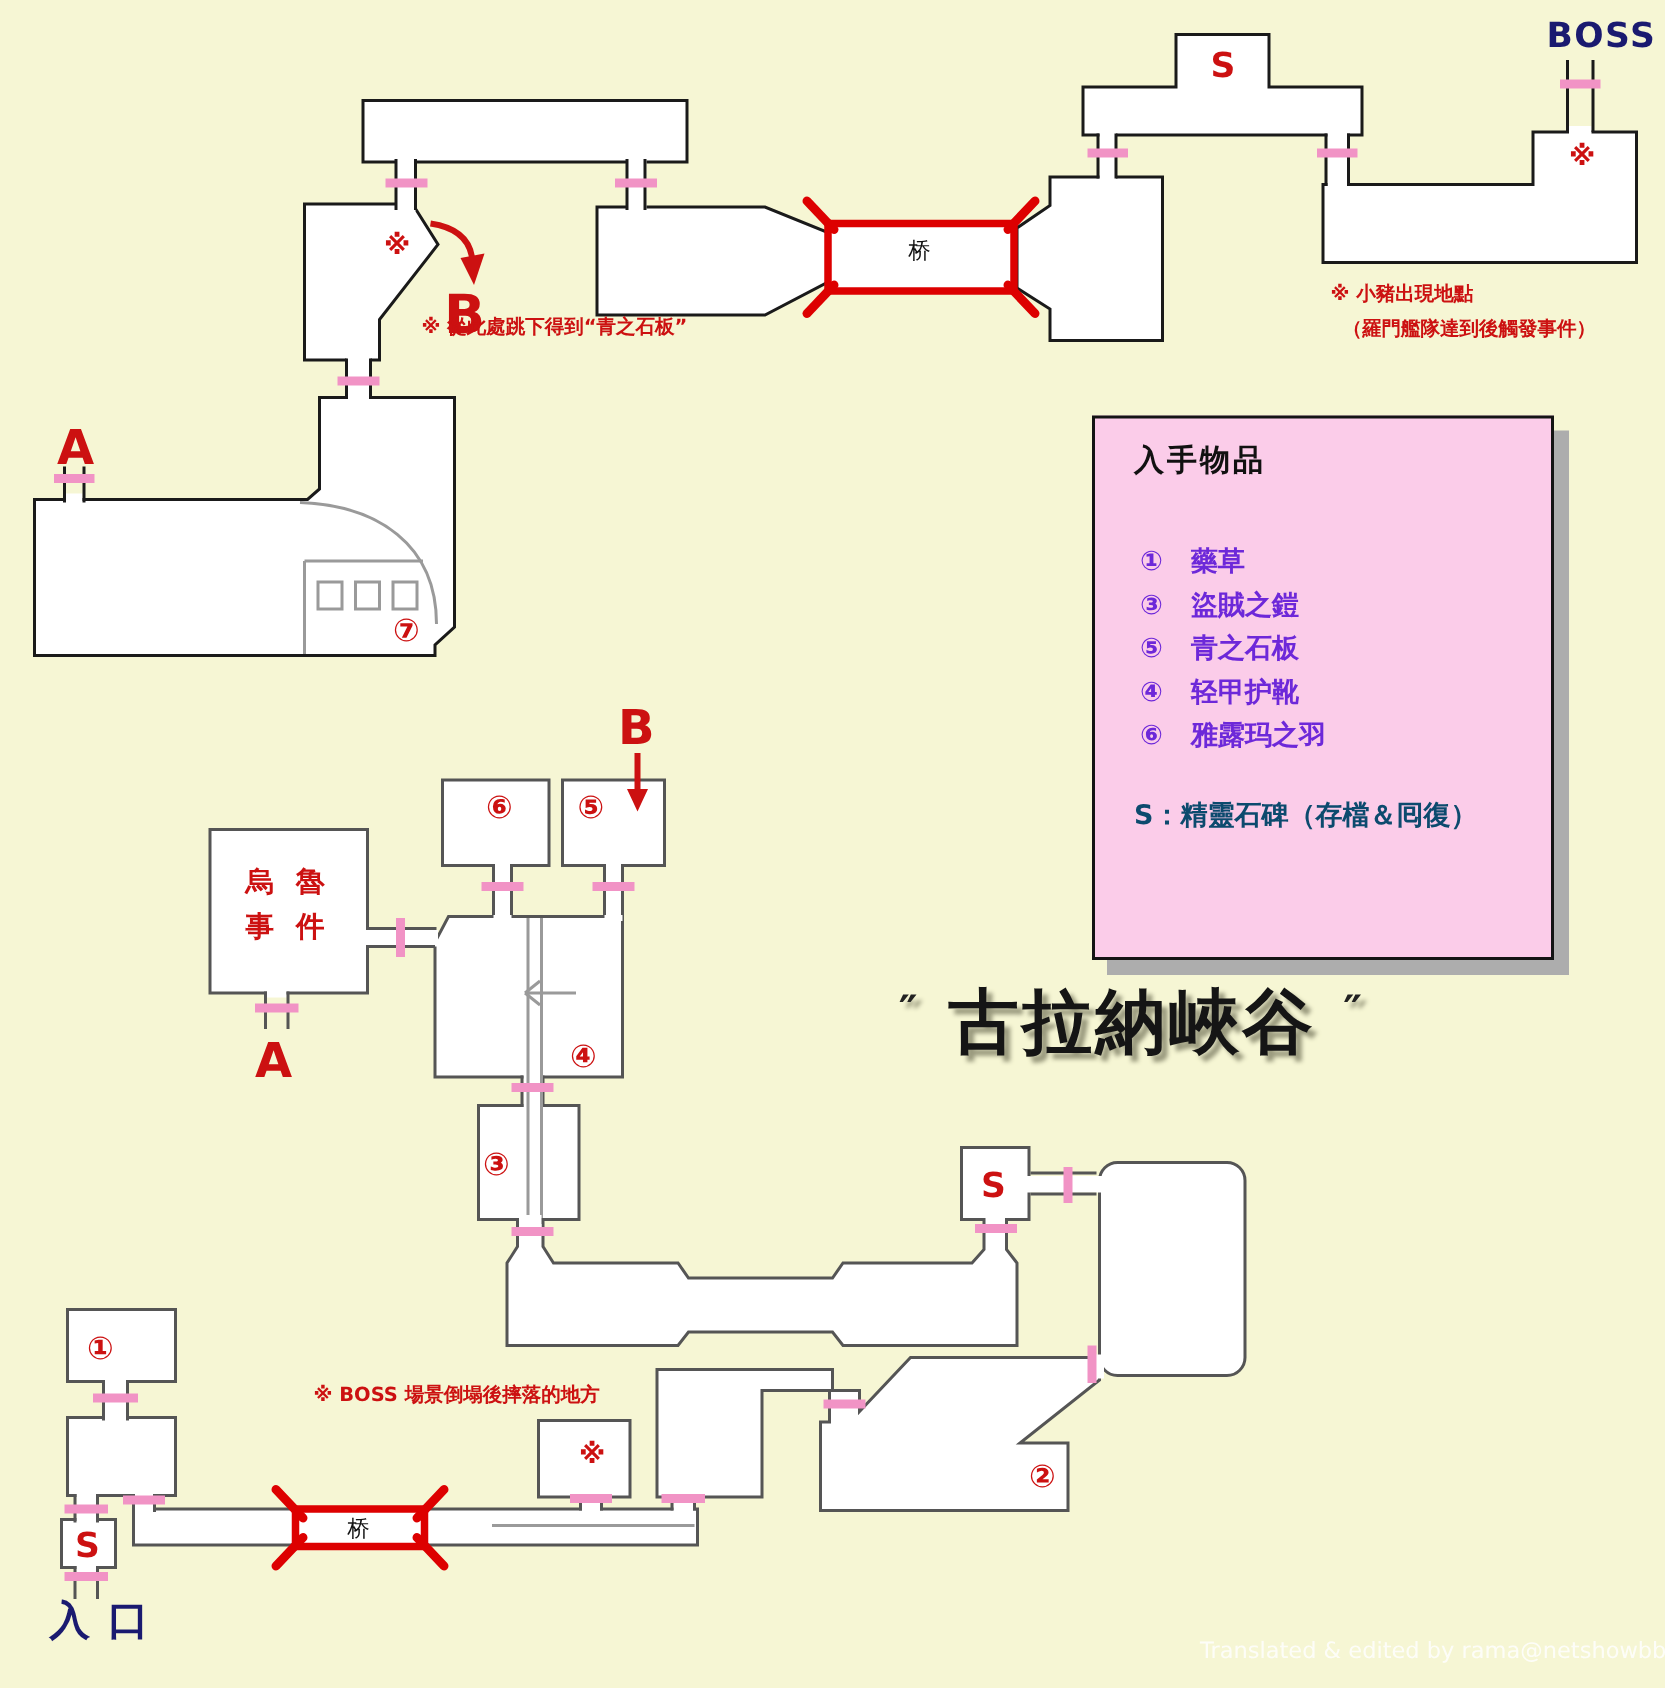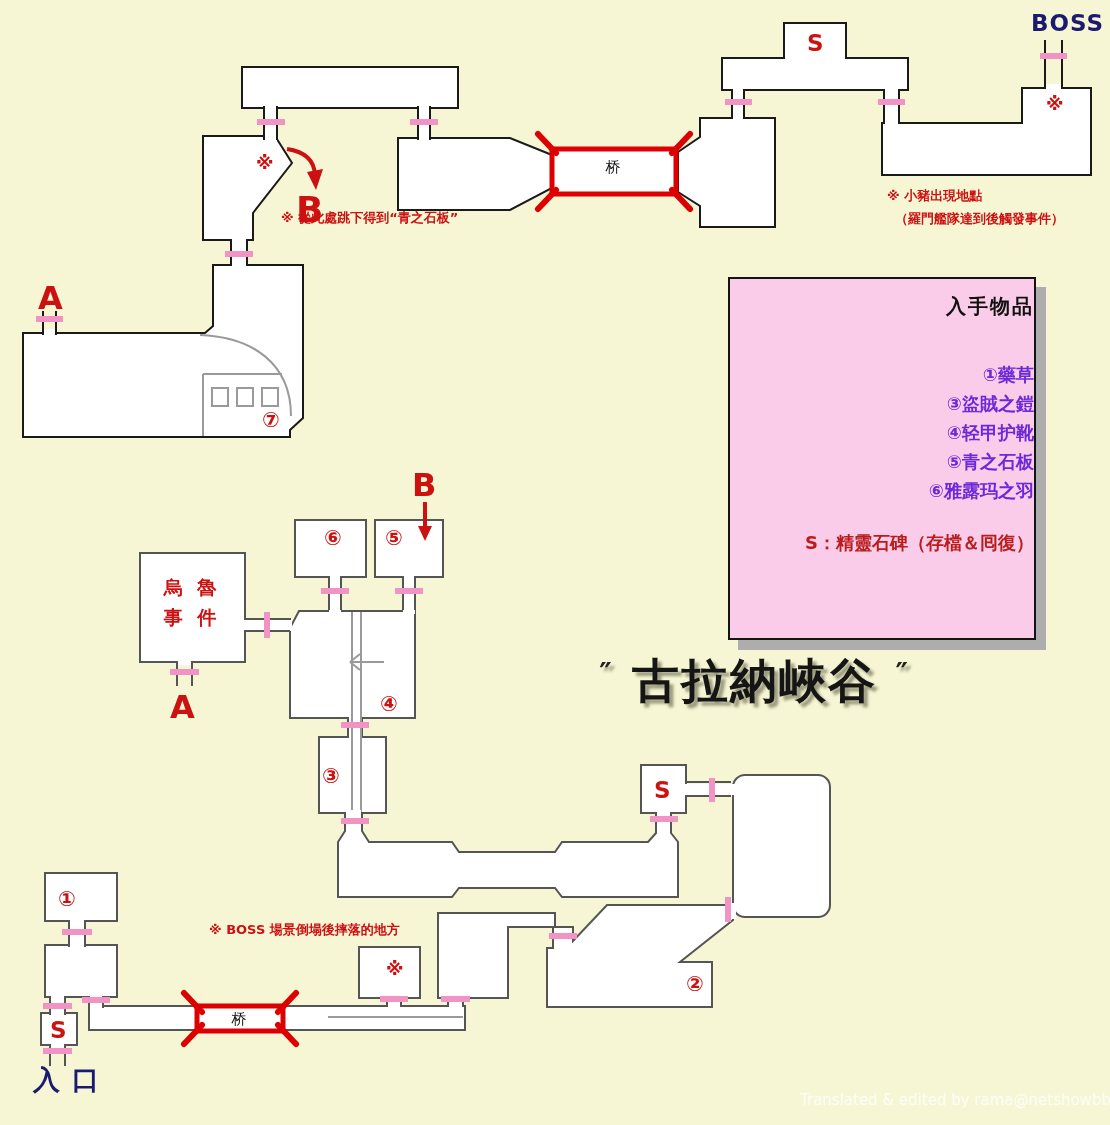--- a/index.html
+++ b/index.html
@@ -26,27 +26,26 @@
   text{font-family:"DejaVu Sans","Liberation Sans",sans-serif;}
   .t-red{fill:#CC1111;font-weight:bold;}
   .t-navy{fill:#1A1A70;font-weight:bold;}
   .t-black{fill:#111111;}
   
   .note{position:absolute;color:#CC1111;font-weight:bold;font-size:13px;white-space:nowrap;}
   .legend{
     position:absolute;left:728px;top:277px;width:308px;height:363px;
     background:#FBCCE9;border:2px solid #141414;box-sizing:border-box;
     box-shadow:10px 10px 0 #ADADAD;
-    text-align:right;
   }
   .legend-title{margin:14px 0 0 26px;font-size:20px;font-weight:bold;color:#111;letter-spacing:2px;}
   .legend-items{margin:40px 0 0 30px;}
   .legend-row{height:29px;line-height:29px;font-size:18px;font-weight:bold;color:#6d28d9;white-space:nowrap;}
   .legend-num{display:inline-block;width:34px;}
-  .legend-save{margin:26px 0 0 26px;font-size:18px;font-weight:bold;color:#b91c1c;white-space:nowrap;}
+  .legend-save{margin:26px 0 0 26px;font-size:18px;font-weight:bold;color:#0c4a6e;white-space:nowrap;}
   .map-title{
     position:absolute;left:540px;top:650px;width:370px;text-align:right;
     font-size:47px;font-weight:bold;color:#151515;letter-spacing:2px;
     text-shadow:4px 4px 3px #99997D;white-space:nowrap;
   }
   .map-title .q{font-size:28px;vertical-align:14px;color:#222;}
   .credit{position:absolute;left:800px;top:1091px;font-size:15px;color:#FFFFFF;opacity:.85;white-space:nowrap;}
 </style>
 </head>
 <body>
@@ -246,22 +245,22 @@
 <div class="note" style="left:887px;top:187px;">※ 小豬出現地點</div>
 <div class="note" style="left:895px;top:210px;">（羅門艦隊達到後觸發事件）</div>
 <div class="note" style="left:281px;top:209px;">※ 從此處跳下得到“青之石板”</div>
 <div class="note" style="left:209px;top:921px;">※ BOSS 場景倒塌後摔落的地方</div>
 
 <div class="legend">
   <div class="legend-title">入手物品</div>
   <div class="legend-items">
     <div class="legend-row"><span class="legend-num">①</span><span>藥草</span></div>
     <div class="legend-row"><span class="legend-num">③</span><span>盜賊之鎧</span></div>
+    <div class="legend-row"><span class="legend-num">⑤</span><span>青之石板</span></div>
     <div class="legend-row"><span class="legend-num">④</span><span>轻甲护靴</span></div>
-    <div class="legend-row"><span class="legend-num">⑤</span><span>青之石板</span></div>
     <div class="legend-row"><span class="legend-num">⑥</span><span>雅露玛之羽</span></div>
   </div>
   <div class="legend-save">S：精靈石碑（存檔＆囘復）</div>
 </div>
 
 <div class="map-title"><span class="q">″</span> <span>古拉納峽谷</span> <span class="q">″</span></div>
 
 <div class="credit">Translated &amp; edited by rama@netshowbbs.com</div>
 
 </body></html>

